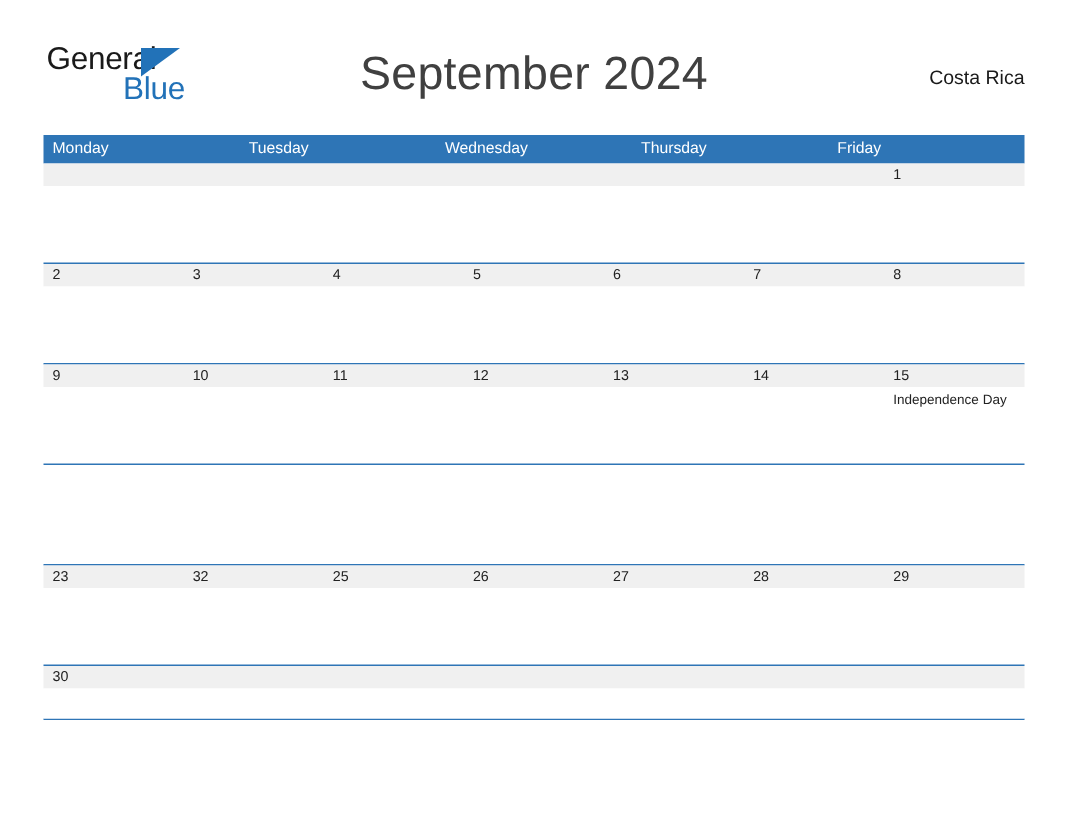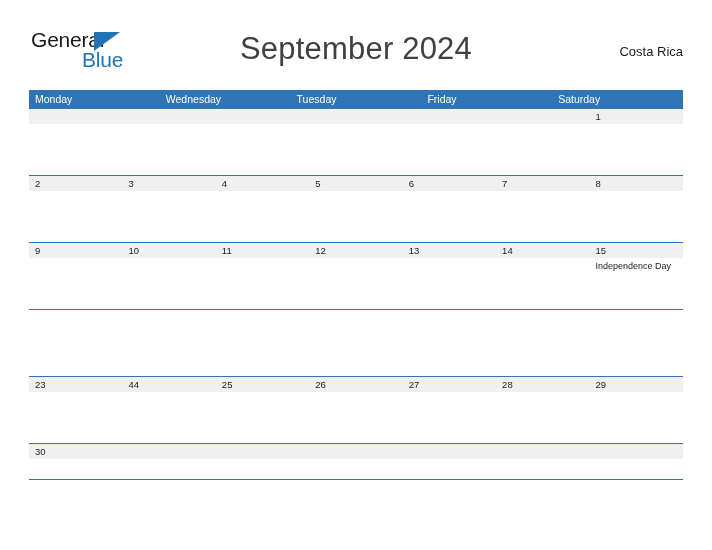--- a/index.html
+++ b/index.html
@@ -187,24 +187,24 @@
     <div class="title">September 2024</div>
 
     <div class="locale">Costa Rica</div>
 
   </div>
 
   <div class="calendar">
 
     <div class="weekday-row">
       <div class="weekday-cell">Monday</div>
+      <div class="weekday-cell">Tuesday</div>
       <div class="weekday-cell">Wednesday</div>
-      <div class="weekday-cell">Tuesday</div>
+      <div class="weekday-cell">Thursday</div>
       <div class="weekday-cell">Friday</div>
-      <div class="weekday-cell">Saturday</div>
     </div>
 
     <div class="week-row">
       <div class="day-strip">
         <div class="day-num-cell"></div>
         <div class="day-num-cell"></div>
         <div class="day-num-cell"></div>
         <div class="day-num-cell"></div>
         <div class="day-num-cell"></div>
         <div class="day-num-cell"></div>
@@ -273,21 +273,21 @@
         <div class="event-cell"></div>
         <div class="event-cell"></div>
         <div class="event-cell"></div>
         <div class="event-cell"></div>
       </div>
     </div>
 
     <div class="week-row">
       <div class="day-strip">
         <div class="day-num-cell">23</div>
-        <div class="day-num-cell">44</div>
+        <div class="day-num-cell">32</div>
         <div class="day-num-cell">25</div>
         <div class="day-num-cell">26</div>
         <div class="day-num-cell">27</div>
         <div class="day-num-cell">28</div>
         <div class="day-num-cell">29</div>
       </div>
       <div class="event-strip">
         <div class="event-cell"></div>
         <div class="event-cell"></div>
         <div class="event-cell"></div>

